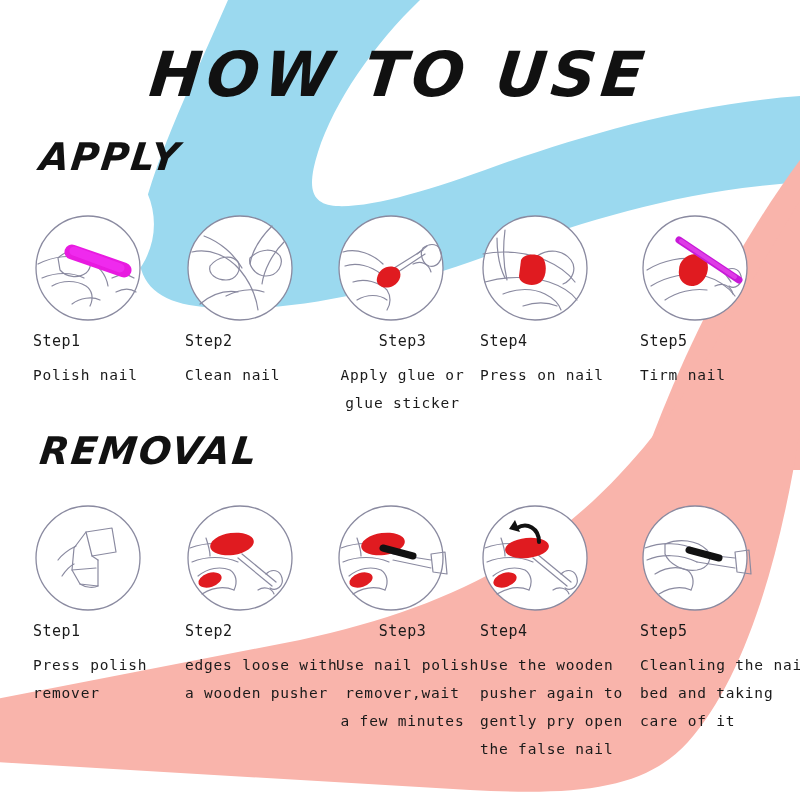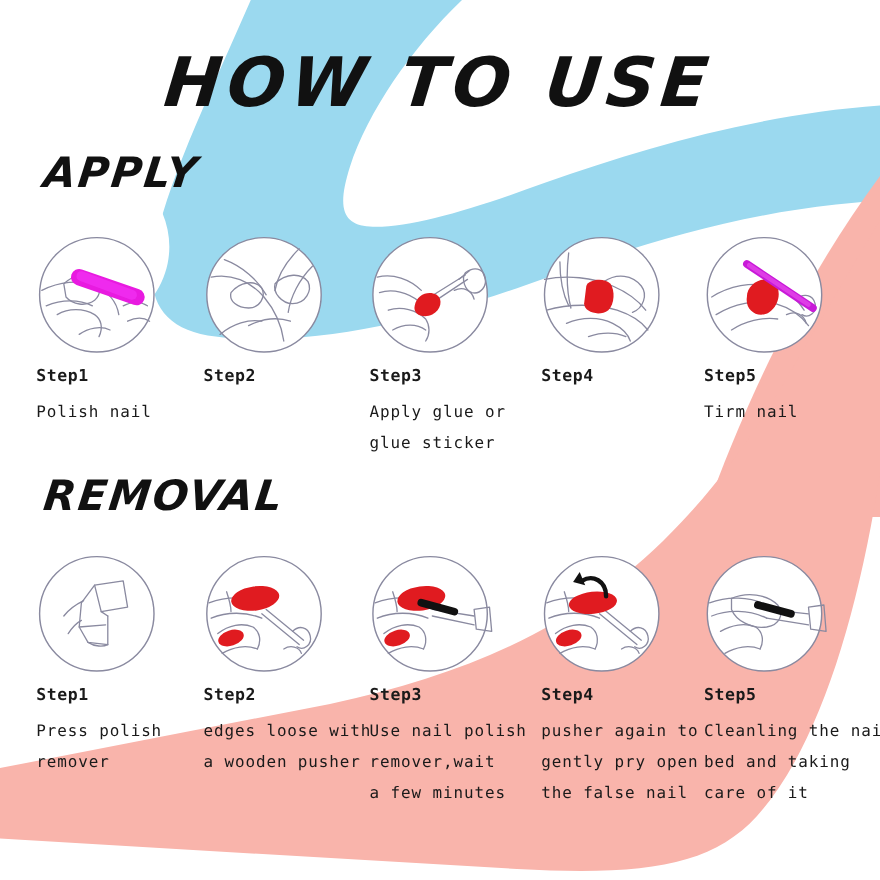--- a/index.html
+++ b/index.html
@@ -72,39 +72,38 @@
   #row-apply   { top: 208px; }
   #row-removal { top: 498px; }
 
   .step-card {
     position: absolute;
     width: 152px;
     top: 0;
   }
   .step-card.c0 { left: 14px;  }
   .step-card.c1 { left: 166px; }
-  .step-card.c2 { left: 317px; }
-  .step-card.c3 { left: 473px; }
+  .step-card.c2 { left: 317px; text-align: center; }
+  .step-card.c3 { left: 461px; }
   .step-card.c4 { left: 621px; }
 
   .step-illus {
     position: relative;
     width: 120px;
     height: 120px;
     margin-left: 14px;
   }
   .step-illus svg { display: block; }
 
   .step-label {
     margin: 5px 0 0 19px;
     font-size: 15px;
     color: #1a1a1a;
     letter-spacing: 0.5px;
     line-height: 1.1;
-    font-weight: bold;
   }
   .step-desc {
     margin: 11px 0 0 19px;
     font-size: 14.5px;
     color: #1a1a1a;
     letter-spacing: 0.8px;
     line-height: 1.95;
     max-width: 136px;
   }
   .step-desc div { white-space: nowrap; }
@@ -194,20 +193,23 @@
             <path d="M30 58 C38 48, 52 46, 58 54 C62 62, 56 72, 46 72 C36 72, 28 66, 30 58 Z"></path>
             <path d="M70 50 C80 40, 94 40, 100 48 C104 56, 98 68, 86 68 C76 68, 68 58, 70 50 Z"></path>
             <path d="M92 18 C80 30, 72 44, 70 56"></path>
             <path d="M104 34 C92 46, 84 62, 82 76"></path>
             <path d="M46 88 C58 82, 72 80, 84 84"></path>
             <path d="M20 96 C32 86, 46 82, 58 84"></path>
           </g>
         </svg>
       </div>
       <div class="step-label">Step2</div>
+      <div class="step-desc">
+        <div>Clean nail</div>
+      </div>
     </div>
 
     <div class="step-card c2">
       <div class="step-illus">
         <svg width="120" height="120" viewBox="0 0 120 120">
           <circle cx="60" cy="60" r="52" fill="#ffffff" stroke="#8a8aa0" stroke-width="1.3"></circle>
           <g fill="none" stroke="#8a8aa0" stroke-width="1.2" stroke-linecap="round" stroke-linejoin="round">
             <path d="M12 44 C26 40, 42 46, 52 56"></path>
             <path d="M14 58 C26 54, 40 58, 50 66"></path>
             <path d="M22 74 C34 70, 48 74, 56 82 C60 88, 60 96, 56 102"></path>
@@ -238,20 +240,23 @@
             <path d="M22 30 C22 44, 24 58, 30 70"></path>
             <path d="M30 22 C28 38, 28 56, 32 72"></path>
             <path d="M62 48 C74 40, 88 42, 96 52 C102 60, 98 72, 88 76"></path>
             <path d="M28 86 C42 80, 58 80, 70 86 C78 90, 84 96, 86 102"></path>
             <path d="M48 98 C60 94, 72 94, 82 98"></path>
           </g>
           <path d="M46 52 C48 46, 62 44, 68 50 C72 56, 72 68, 66 74 C58 80, 44 76, 44 68 Z" fill="#e01b20" stroke="none"></path>
         </svg>
       </div>
       <div class="step-label">Step4</div>
+      <div class="step-desc">
+        <div>Press on nail</div>
+      </div>
     </div>
 
     <div class="step-card c4">
       <div class="step-illus">
         <svg width="120" height="120" viewBox="0 0 120 120">
           <circle cx="60" cy="60" r="52" fill="#ffffff" stroke="#8a8aa0" stroke-width="1.3"></circle>
           <g fill="none" stroke="#8a8aa0" stroke-width="1.2" stroke-linecap="round" stroke-linejoin="round">
             <path d="M12 62 C28 52, 48 48, 66 52 C80 56, 90 64, 96 74"></path>
             <path d="M16 78 C32 68, 52 64, 70 68 C84 72, 94 80, 100 88"></path>
             <path d="M30 92 C42 84, 58 80, 72 82"></path>
@@ -365,20 +370,21 @@
           <ellipse cx="52" cy="50" rx="22" ry="10" fill="#e01b20" stroke="none" transform="rotate(-6 52 50)"></ellipse>
           <ellipse cx="30" cy="82" rx="12" ry="7" fill="#e01b20" stroke="none" transform="rotate(-18 30 82)"></ellipse>
           <g>
             <path d="M64 44 C64 30, 52 24, 42 30" fill="none" stroke="#111111" stroke-width="4" stroke-linecap="round"></path>
             <path d="M40 22 L34 31 L45 34 Z" fill="#111111" stroke="none"></path>
           </g>
         </svg>
       </div>
       <div class="step-label">Step4</div>
       <div class="step-desc">
+        <div>Use the wooden</div>
         <div>pusher again to</div>
         <div>gently pry open</div>
         <div>the false nail</div>
       </div>
     </div>
 
     <div class="step-card c4">
       <div class="step-illus">
         <svg width="120" height="120" viewBox="0 0 120 120">
           <circle cx="60" cy="60" r="52" fill="#ffffff" stroke="#8a8aa0" stroke-width="1.3"></circle>

